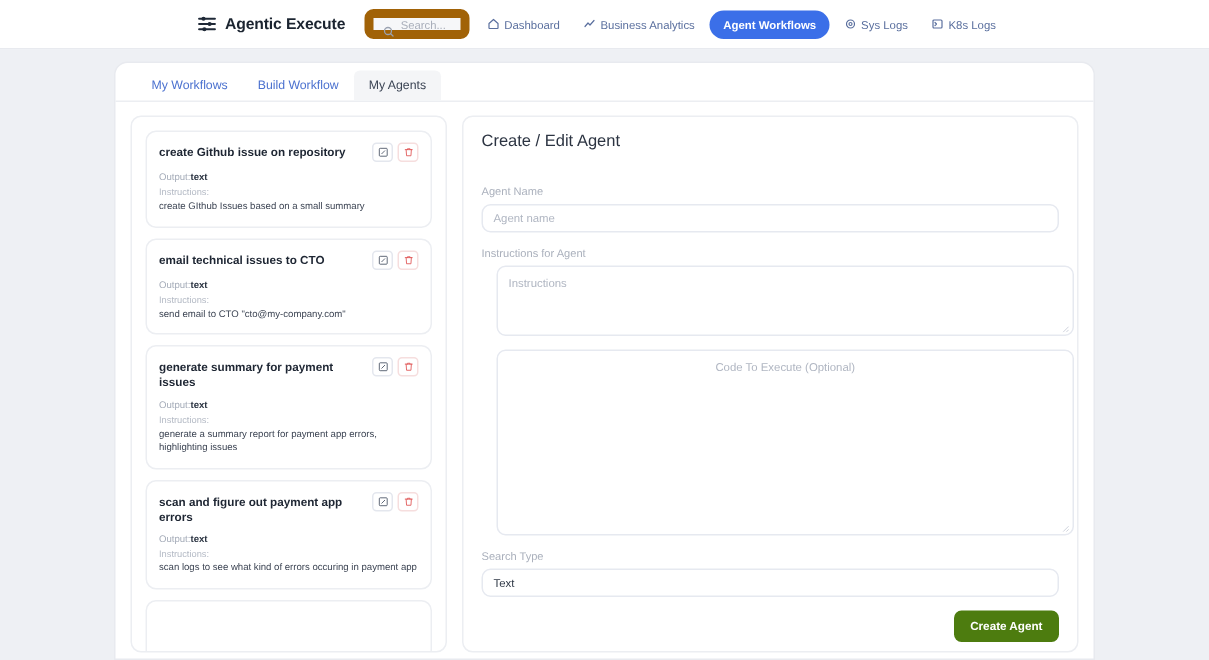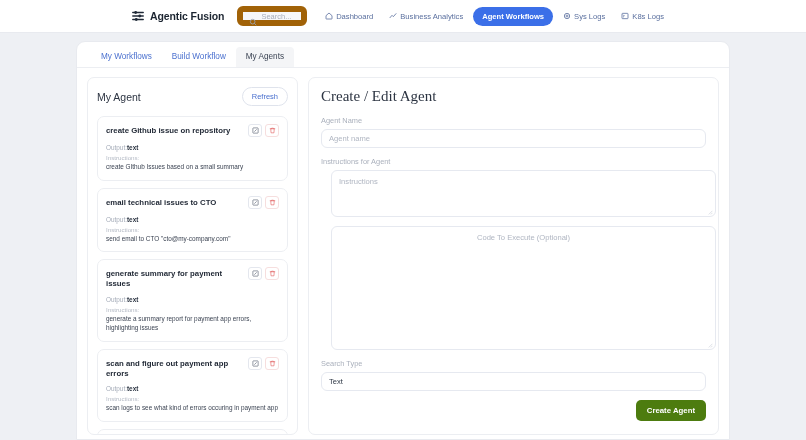--- a/index.html
+++ b/index.html
@@ -112,21 +112,21 @@
   .ac-instr { font-size: 6.4px; color: #3c4453; line-height: 1.5; margin-top: 1px; }
 
   
   .right-panel {
     width: 411px; height: 358px;
     border: 1px solid #eceef2;
     border-radius: 7px;
     padding: 10px 12px;
     position: relative;
   }
-  .right-title { font-size: 15px; color: #2c3442; margin-bottom: 11px; font-family: Liberation Serif, serif; }
+  .right-title { font-size: 11px; color: #2c3442; margin-bottom: 23px; }
   .field-label { font-size: 7.4px; color: #aab0bc; margin-bottom: 4px; }
   .text-input {
     width: 100%; height: 19px;
     border: 1px solid #e6e9f0; border-radius: 6px;
     font-size: 7.6px; color: #b0b6c2;
     padding: 0 7px; display: flex; align-items: center;
     background: #fff; margin-bottom: 9px;
   }
   .text-input.value { color: #2f3846; }
   .text-area {
@@ -158,21 +158,21 @@
     <span class="brand-icon">
       <svg viewBox="0 0 24 24" fill="none" stroke="currentColor" stroke-width="2.4" stroke-linecap="round">
         <line x1="3" y1="6" x2="21" y2="6"></line>
           <line x1="3" y1="12" x2="21" y2="12"></line>
           <line x1="3" y1="18" x2="21" y2="18"></line>
         <circle cx="8" cy="6" r="2.4" fill="currentColor" stroke="none"></circle>
         <circle cx="15" cy="12" r="2.4" fill="currentColor" stroke="none"></circle>
         <circle cx="9" cy="18" r="2.4" fill="currentColor" stroke="none"></circle>
       </svg>
     </span>
-    <span class="brand-name">Agentic Fusion</span>
+    <span class="brand-name">Agentic Execute</span>
   </div>
 
   <div class="search-box">
     <span class="search-icon">
       <svg viewBox="0 0 24 24" fill="none" stroke="currentColor" stroke-width="2.6">
           <circle cx="11" cy="11" r="7"></circle>
           <line x1="16.5" y1="16.5" x2="21" y2="21" stroke-linecap="round"></line>
         </svg>
     </span>
     <span class="search-text">Search...</span>
@@ -223,24 +223,20 @@
 
   <div class="tabs">
     <div class="tab">My Workflows</div>
     <div class="tab">Build Workflow</div>
     <div class="tab active">My Agents</div>
   </div>
 
   <div class="panels">
 
     <div class="left-panel">
-      <div class="left-head">
-        <div class="left-title">My Agent</div>
-        <div class="refresh-btn">Refresh</div>
-      </div>
 
       <div class="agent-card">
         <div class="ac-top">
           <div class="ac-title">create Github issue on repository</div>
           <div class="ac-actions">
             <div class="icon-btn">
               <svg viewBox="0 0 24 24" fill="none" stroke="#4a5566" stroke-width="2" stroke-linejoin="round">
                   <rect x="3" y="3" width="18" height="18" rx="2"></rect>
                   <path d="M8 16l8-8"></path>
                 </svg>

